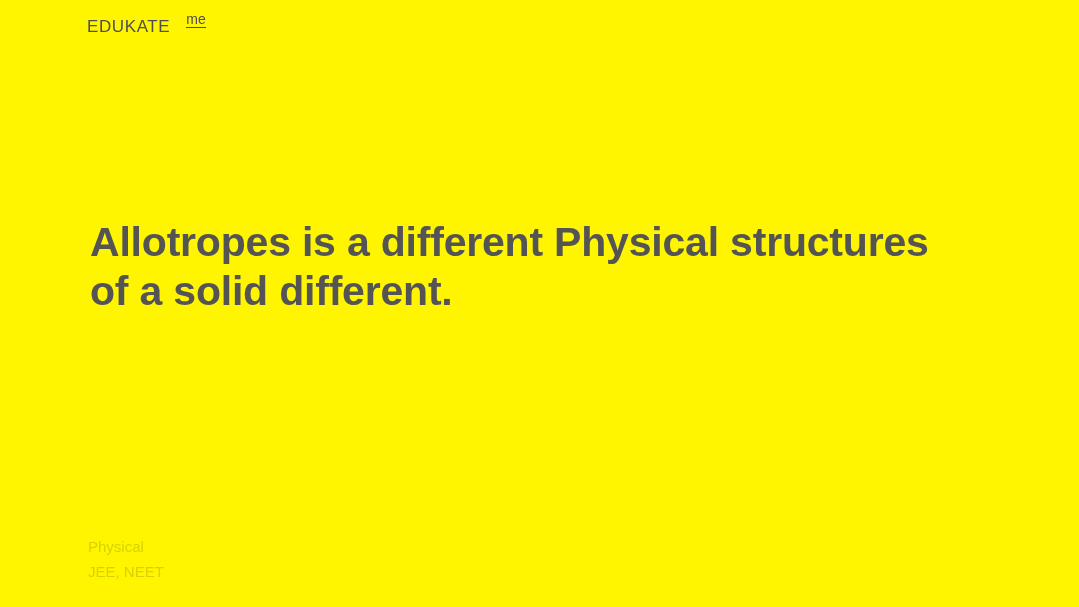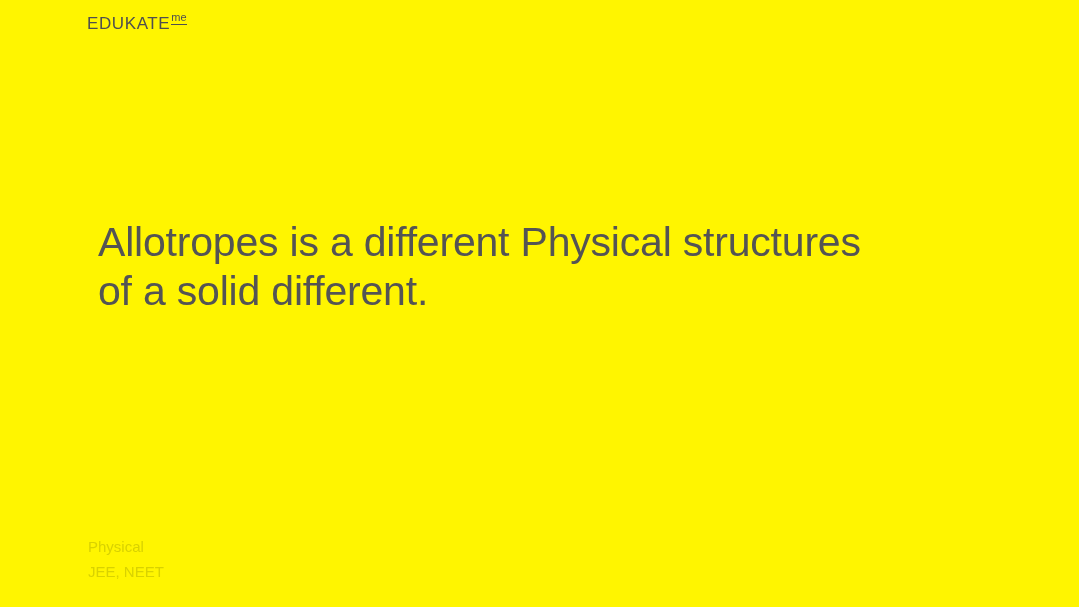--- a/index.html
+++ b/index.html
@@ -25,46 +25,45 @@
     top: 13px;
     font-family: "Liberation Sans", sans-serif;
     font-size: 17px;
     font-weight: 400;
     letter-spacing: 0.6px;
     color: #4f4f4f;
     line-height: 1;
     white-space: nowrap;
   }
   .logo .logo-sup {
-    font-size: 11px;
+    font-size: 14px;
     letter-spacing: 0px;
     font-weight: 400;
     vertical-align: super;
     position: relative;
     top: -1px;
-    margin-left: 1px;
+    margin-left: 16px;
     border-bottom: 1.3px solid #4f4f4f;
     padding-bottom: 1px;
     line-height: 1;
     display: inline-block;
   }
 
   
   .headline {
     position: absolute;
     left: 90px;
     top: 218px;
     width: 900px;
     font-family: "Liberation Sans", sans-serif;
     font-size: 41px;
-    font-weight: normal;
+    font-weight: bold;
     line-height: 49px;
     letter-spacing: -0.2px;
     color: #545454;
-    margin-left: 8px;
   }
   .headline .hl-line {
     display: block;
     white-space: nowrap;
   }
 
   
   .footer-meta {
     position: absolute;
     left: 88px;

